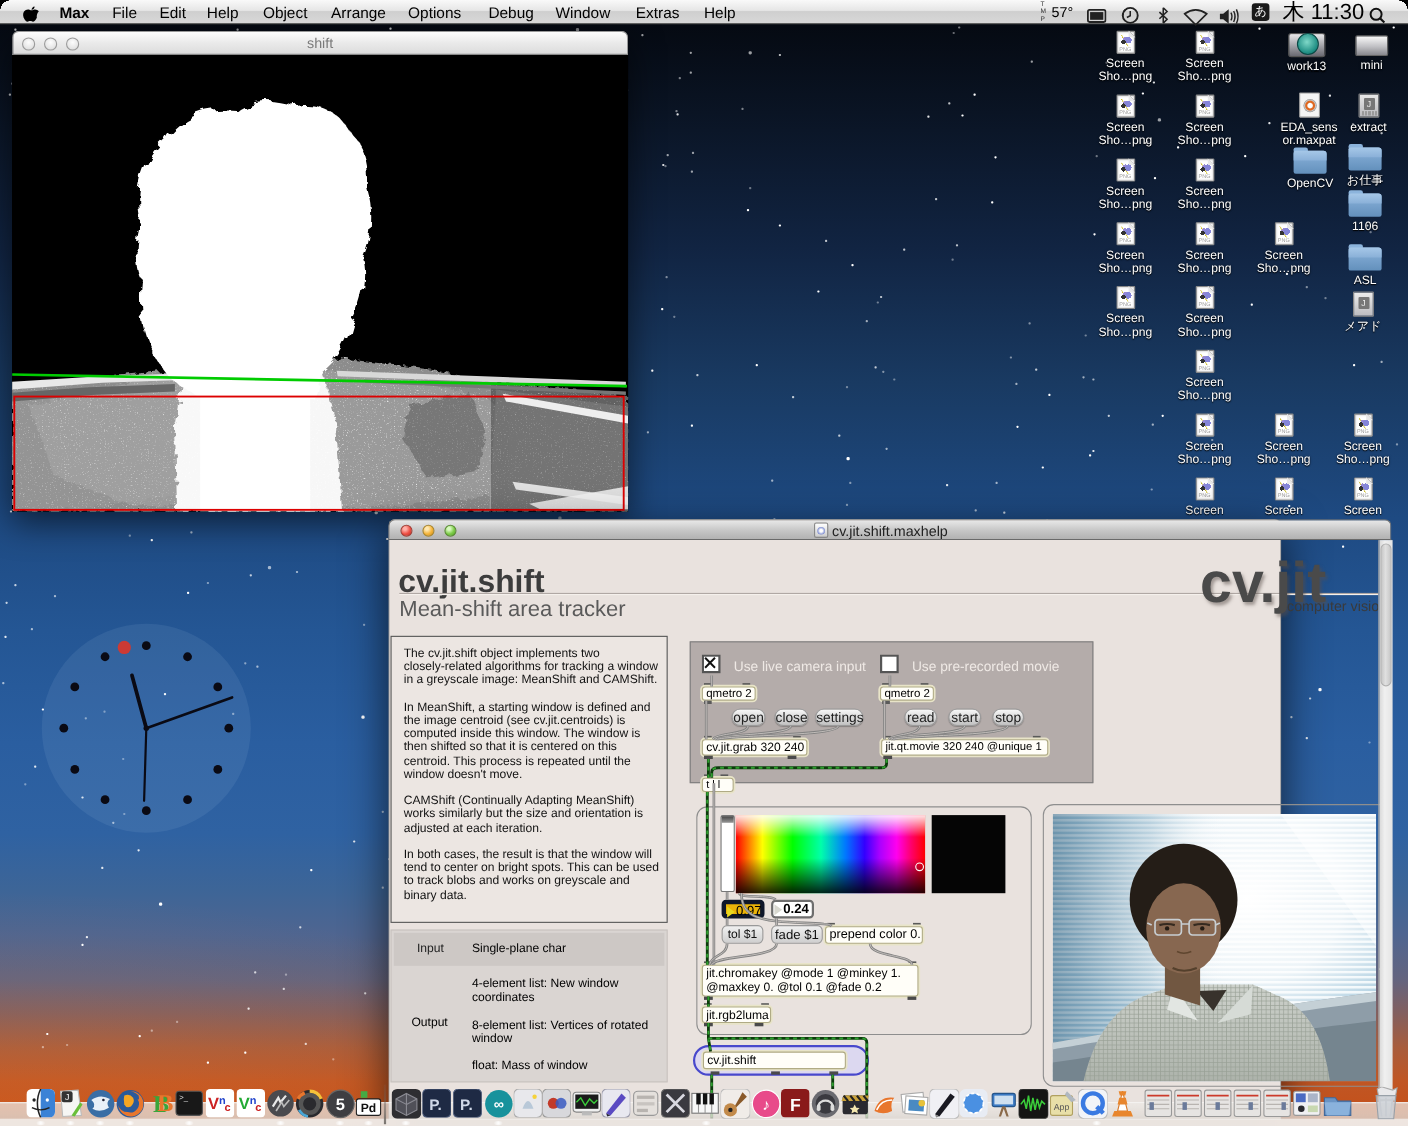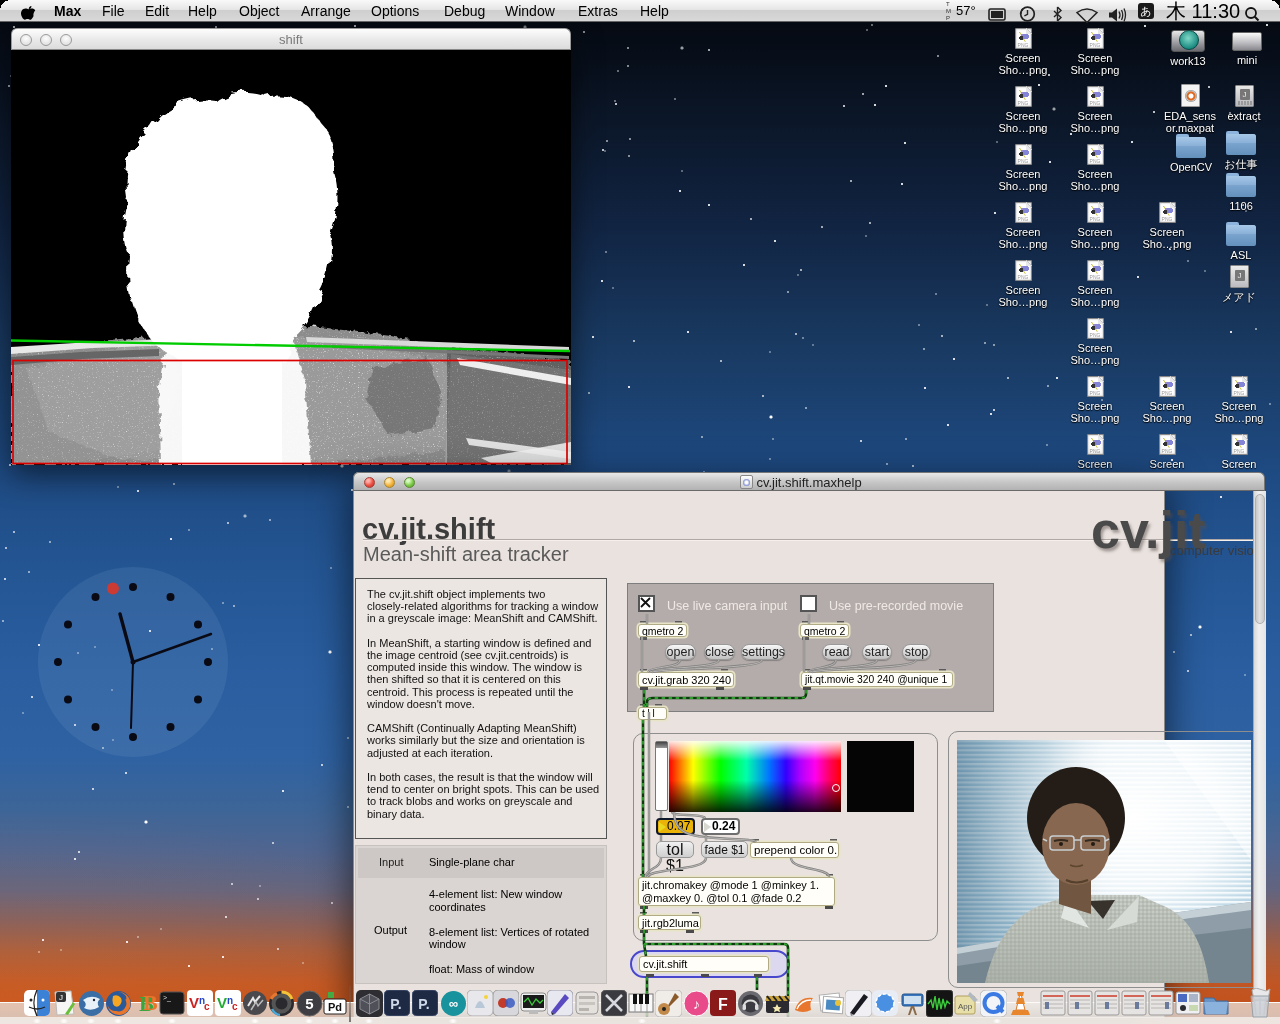--- a/index.html
+++ b/index.html
@@ -394,29 +394,29 @@
     <div class="abs" style="left:279px;top:261px;width:305px;height:208px;border:1.5px solid #8e8e8e;border-radius:10px;"></div>
     <div class="abs" style="left:301px;top:269px;width:13px;height:70px;background:#fff;border:1px solid #777;border-radius:2px;">
 <div style="position:absolute;left:0;top:0;width:100%;height:6px;background:linear-gradient(to bottom,#444,#999);"></div>
     </div>
     <div class="abs" style="left:315px;top:269px;width:172px;height:71px;
 background:linear-gradient(to bottom, rgba(255,255,255,0.9) 0%, rgba(255,255,255,0) 28%, rgba(0,0,0,0) 55%, rgba(0,0,0,0.85) 100%),
 linear-gradient(to right, #f00 0%, #ff0 14%, #0f0 30%, #0fa 45%, #07f 58%, #30f 68%, #a0f 76%, #f0e 85%, #f06 93%, #f00 100%);">
 <div style="position:absolute;right:1px;top:43px;width:8px;height:8px;border:1.5px solid #fff;border-radius:50%;"></div>
     </div>
     <div class="abs" style="left:493px;top:269px;width:67px;height:71px;background:#050505;"></div>
-    <div class="abs" style="left:302px;top:346px;width:39px;height:17px;background:#eab308;border:2px solid #0f172a;border-radius:4px;">
+    <div class="abs" style="left:302px;top:346px;width:39px;height:17px;background:#eab308;border:4px solid #0f172a;border-radius:4px;">
 <div style="position:absolute;left:1px;top:2px;width:0;height:0;border-left:7px solid #e8d820;border-top:5px solid transparent;border-bottom:5px solid transparent;"></div>
 <div style="position:absolute;left:9px;top:0px;font-size:12px;line-height:13px;">0.97</div>
     </div>
     <div class="abs" style="left:347px;top:346px;width:39px;height:17px;background:#fff;border:2px solid #6e6e6e;border-radius:4px;">
 <div style="position:absolute;left:1px;top:2px;width:0;height:0;border-left:7px solid #d8d8d0;border-top:5px solid transparent;border-bottom:5px solid transparent;"></div>
 <div style="position:absolute;left:9px;top:0px;font-size:12px;line-height:13px;font-weight:bold;">0.24</div>
     </div>
-    <div class="abs" style="left:302px;top:369px;width:38px;height:17px;background:linear-gradient(to bottom,#f0f0f0,#cfcfcf);border:1px solid #999;border-radius:5px;font-size:16px;color:#111;text-align:center;line-height:16px;">tol $1</div>
+    <div class="abs" style="left:302px;top:369px;width:38px;height:17px;background:linear-gradient(to bottom,#f0f0f0,#cfcfcf);border:1px solid #999;border-radius:5px;font-size:11px;color:#111;text-align:center;line-height:16px;">tol $1</div>
     <div class="abs" style="left:347px;top:369px;width:47px;height:17px;background:linear-gradient(to bottom,#f0f0f0,#cfcfcf);border:1px solid #999;border-radius:5px;font-size:12px;color:#111;text-align:center;line-height:16px;">fade $1</div>
     <div class="abs" style="left:398px;top:367px;width:7px;height:3px;background:#5a5a5a;"></div>
     <div class="abs" style="left:476px;top:367px;width:7px;height:3px;background:#5a5a5a;"></div>
     <div class="abs" style="left:396px;top:370px;width:89px;height:16px;background:#fffef8;border:1px solid #b0ab85;border-radius:3px;box-shadow:0 0 0 1.5px #e8e4c8;font-size:11px;color:#000;padding-left:3px;white-space:nowrap;overflow:hidden;line-height:15px;font-size:11.5px;">prepend color 0.</div>
     <div class="abs" style="left:286px;top:402px;width:7px;height:3px;background:#5a5a5a;"></div>
     <div class="abs" style="left:472px;top:402px;width:7px;height:3px;background:#5a5a5a;"></div>
     <div class="abs" style="left:284px;top:405px;width:197px;height:29px;background:#fffef8;border:1px solid #b0ab85;border-radius:3px;box-shadow:0 0 0 1.5px #e8e4c8;font-size:11px;color:#000;padding-left:3px;white-space:nowrap;overflow:hidden;line-height:12.5px;padding-top:1px;">jit.chromakey @mode 1 @minkey 1.<br>@maxkey 0. @tol 0.1 @fade 0.2</div>
     <div class="abs" style="left:286px;top:434px;width:8px;height:3px;background:#4a4a4a;"></div>
     <div class="abs" style="left:471px;top:434px;width:8px;height:3px;background:#4a4a4a;"></div>
     <div class="abs" style="left:286px;top:440px;width:7px;height:3px;background:#5a5a5a;"></div>

